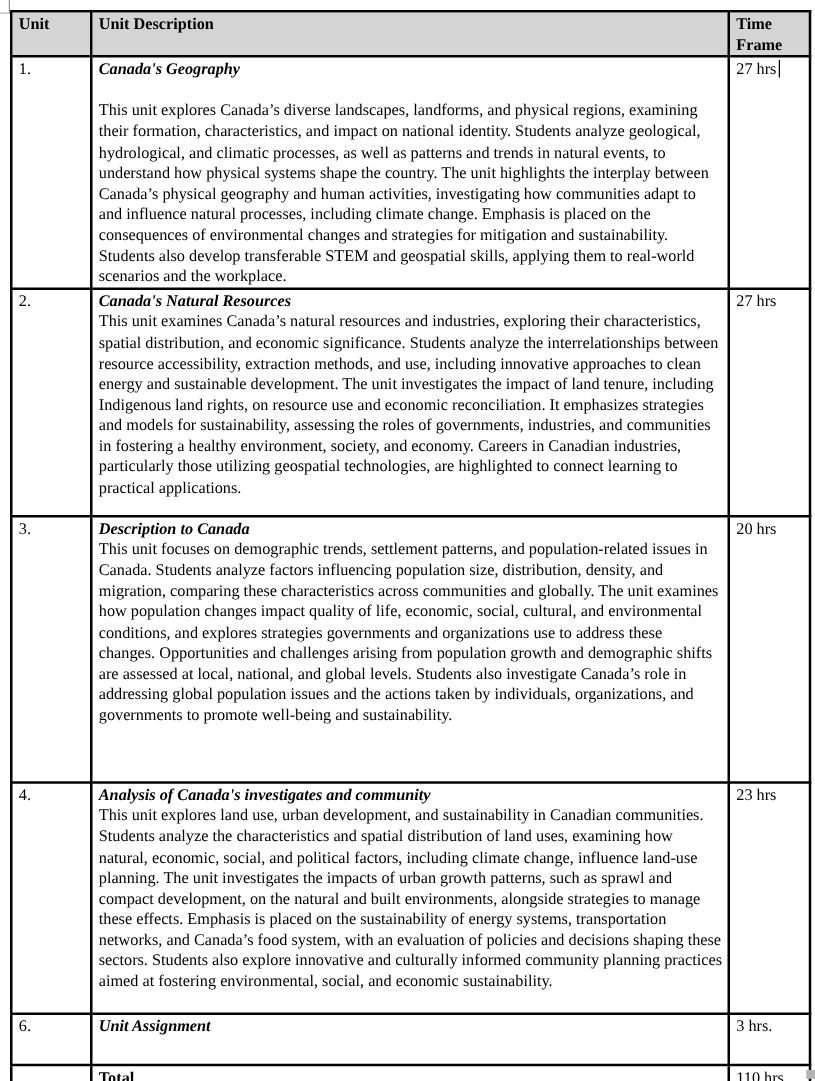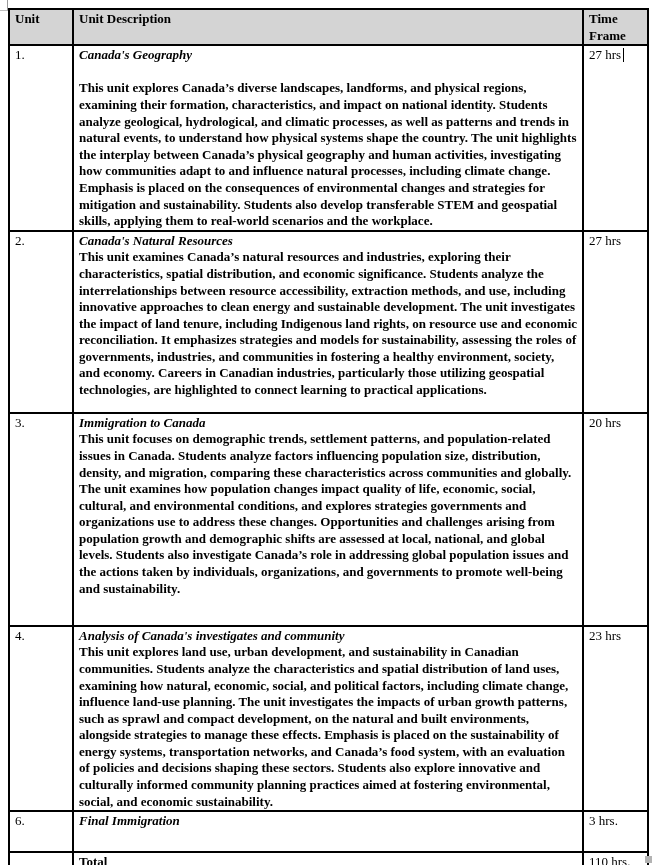--- a/index.html
+++ b/index.html
@@ -45,21 +45,21 @@
   tr.row-1    { height: 182px; }
   tr.row-2    { height: 182px; }
   tr.row-3    { height: 213px; }
   tr.row-4    { height: 185px; }
   tr.row-6    { height: 41px; }
   tr.row-total{ height: 18px; }
   .unit-cell  { font-weight: bold; }
   .time-cell  { font-weight: bold; }
   .unit-title { font-weight: bold; font-style: italic; }
   .title-gap  { height: 16.6px; }
-  .unit-desc  { font-weight: bold; }
+  .unit-desc  { font-weight: normal; }
   .total-label{ font-weight: bold; }
   .text-cursor {
     display: inline-block;
     width: 1px;
     height: 14px;
     background: #000;
     margin-left: 2px;
     vertical-align: text-bottom;
   }
   
@@ -121,21 +121,21 @@
         <div class="unit-desc">This unit examines Canada’s natural resources and industries, exploring their characteristics, spatial distribution, and economic significance. Students analyze the interrelationships between resource accessibility, extraction methods, and use, including innovative approaches to clean energy and sustainable development. The unit investigates the impact of land tenure, including Indigenous land rights, on resource use and economic reconciliation. It emphasizes strategies and models for sustainability, assessing the roles of governments, industries, and communities in fostering a healthy environment, society, and economy. Careers in Canadian industries, particularly those utilizing geospatial technologies, are highlighted to connect learning to practical applications.</div>
       </td>
       <td class="time-cell">
         <span>27 hrs</span>
       </td>
     </tr>
 
     <tr class="row-3">
       <td class="unit-cell">3.</td>
       <td class="desc-cell">
-        <div class="unit-title">Immigration to Canada</div>
+        <div class="unit-title">Description to Canada</div>
         <div class="unit-desc">This unit focuses on demographic trends, settlement patterns, and population-related issues in Canada. Students analyze factors influencing population size, distribution, density, and migration, comparing these characteristics across communities and globally. The unit examines how population changes impact quality of life, economic, social, cultural, and environmental conditions, and explores strategies governments and organizations use to address these changes. Opportunities and challenges arising from population growth and demographic shifts are assessed at local, national, and global levels. Students also investigate Canada’s role in addressing global population issues and the actions taken by individuals, organizations, and governments to promote well-being and sustainability.</div>
       </td>
       <td class="time-cell">
         <span>20 hrs</span>
       </td>
     </tr>
 
     <tr class="row-4">
       <td class="unit-cell">4.</td>
       <td class="desc-cell">
@@ -143,21 +143,21 @@
         <div class="unit-desc">This unit explores land use, urban development, and sustainability in Canadian communities. Students analyze the characteristics and spatial distribution of land uses, examining how natural, economic, social, and political factors, including climate change, influence land-use planning. The unit investigates the impacts of urban growth patterns, such as sprawl and compact development, on the natural and built environments, alongside strategies to manage these effects. Emphasis is placed on the sustainability of energy systems, transportation networks, and Canada’s food system, with an evaluation of policies and decisions shaping these sectors. Students also explore innovative and culturally informed community planning practices aimed at fostering environmental, social, and economic sustainability.</div>
       </td>
       <td class="time-cell">
         <span>23 hrs</span>
       </td>
     </tr>
 
     <tr class="row-6">
       <td class="unit-cell">6.</td>
       <td class="desc-cell">
-        <div class="unit-title">Final Immigration</div>
+        <div class="unit-title">Unit Assignment</div>
       </td>
       <td class="time-cell">
         <span>3 hrs.</span>
       </td>
     </tr>
 
     <tr class="row-total">
       <td class="unit-cell"></td>
       <td class="desc-cell">
         <span class="total-label">Total</span>

